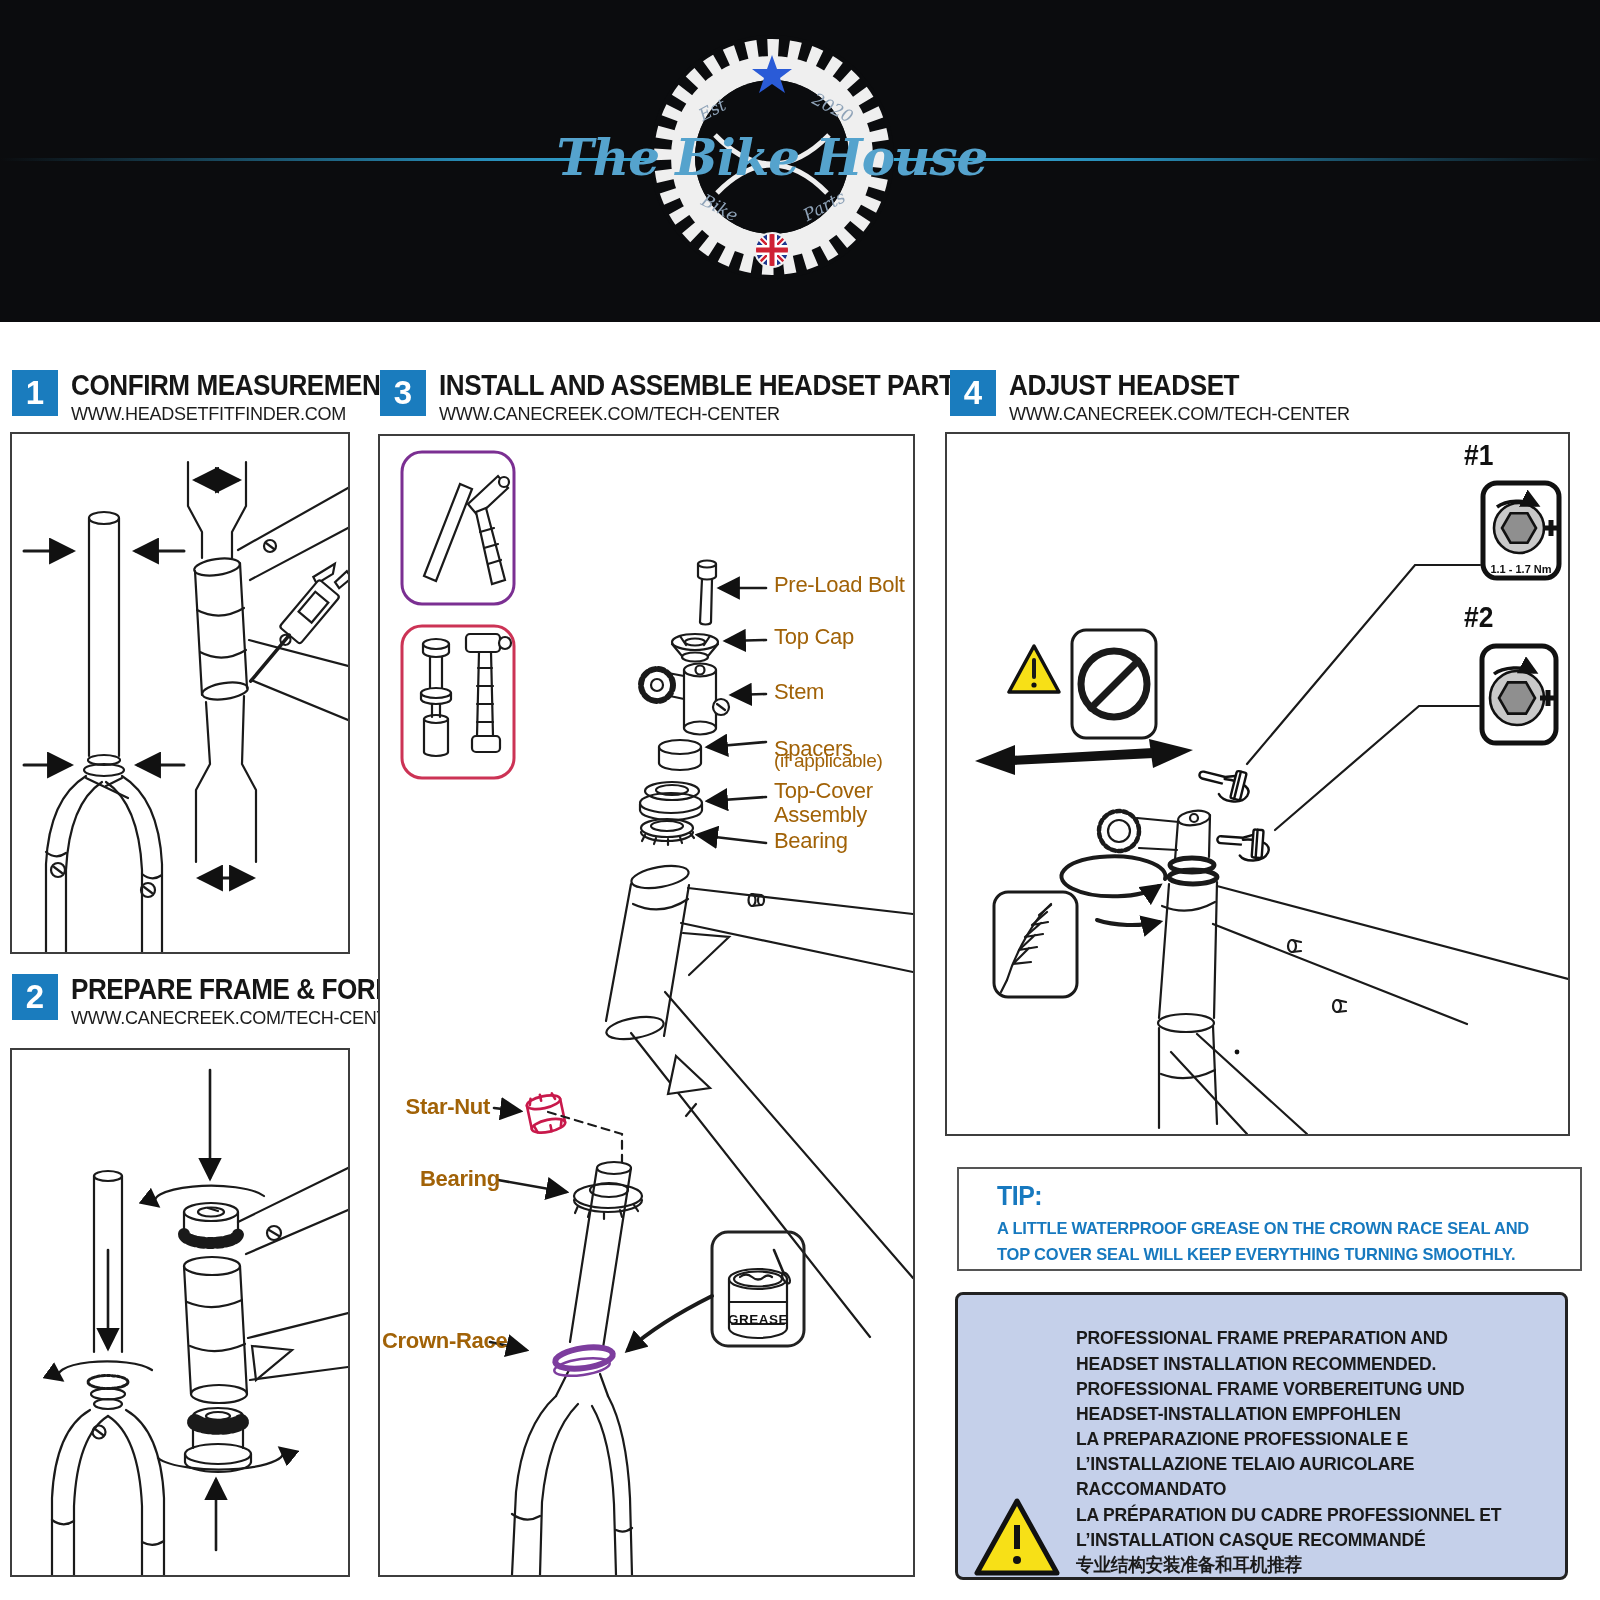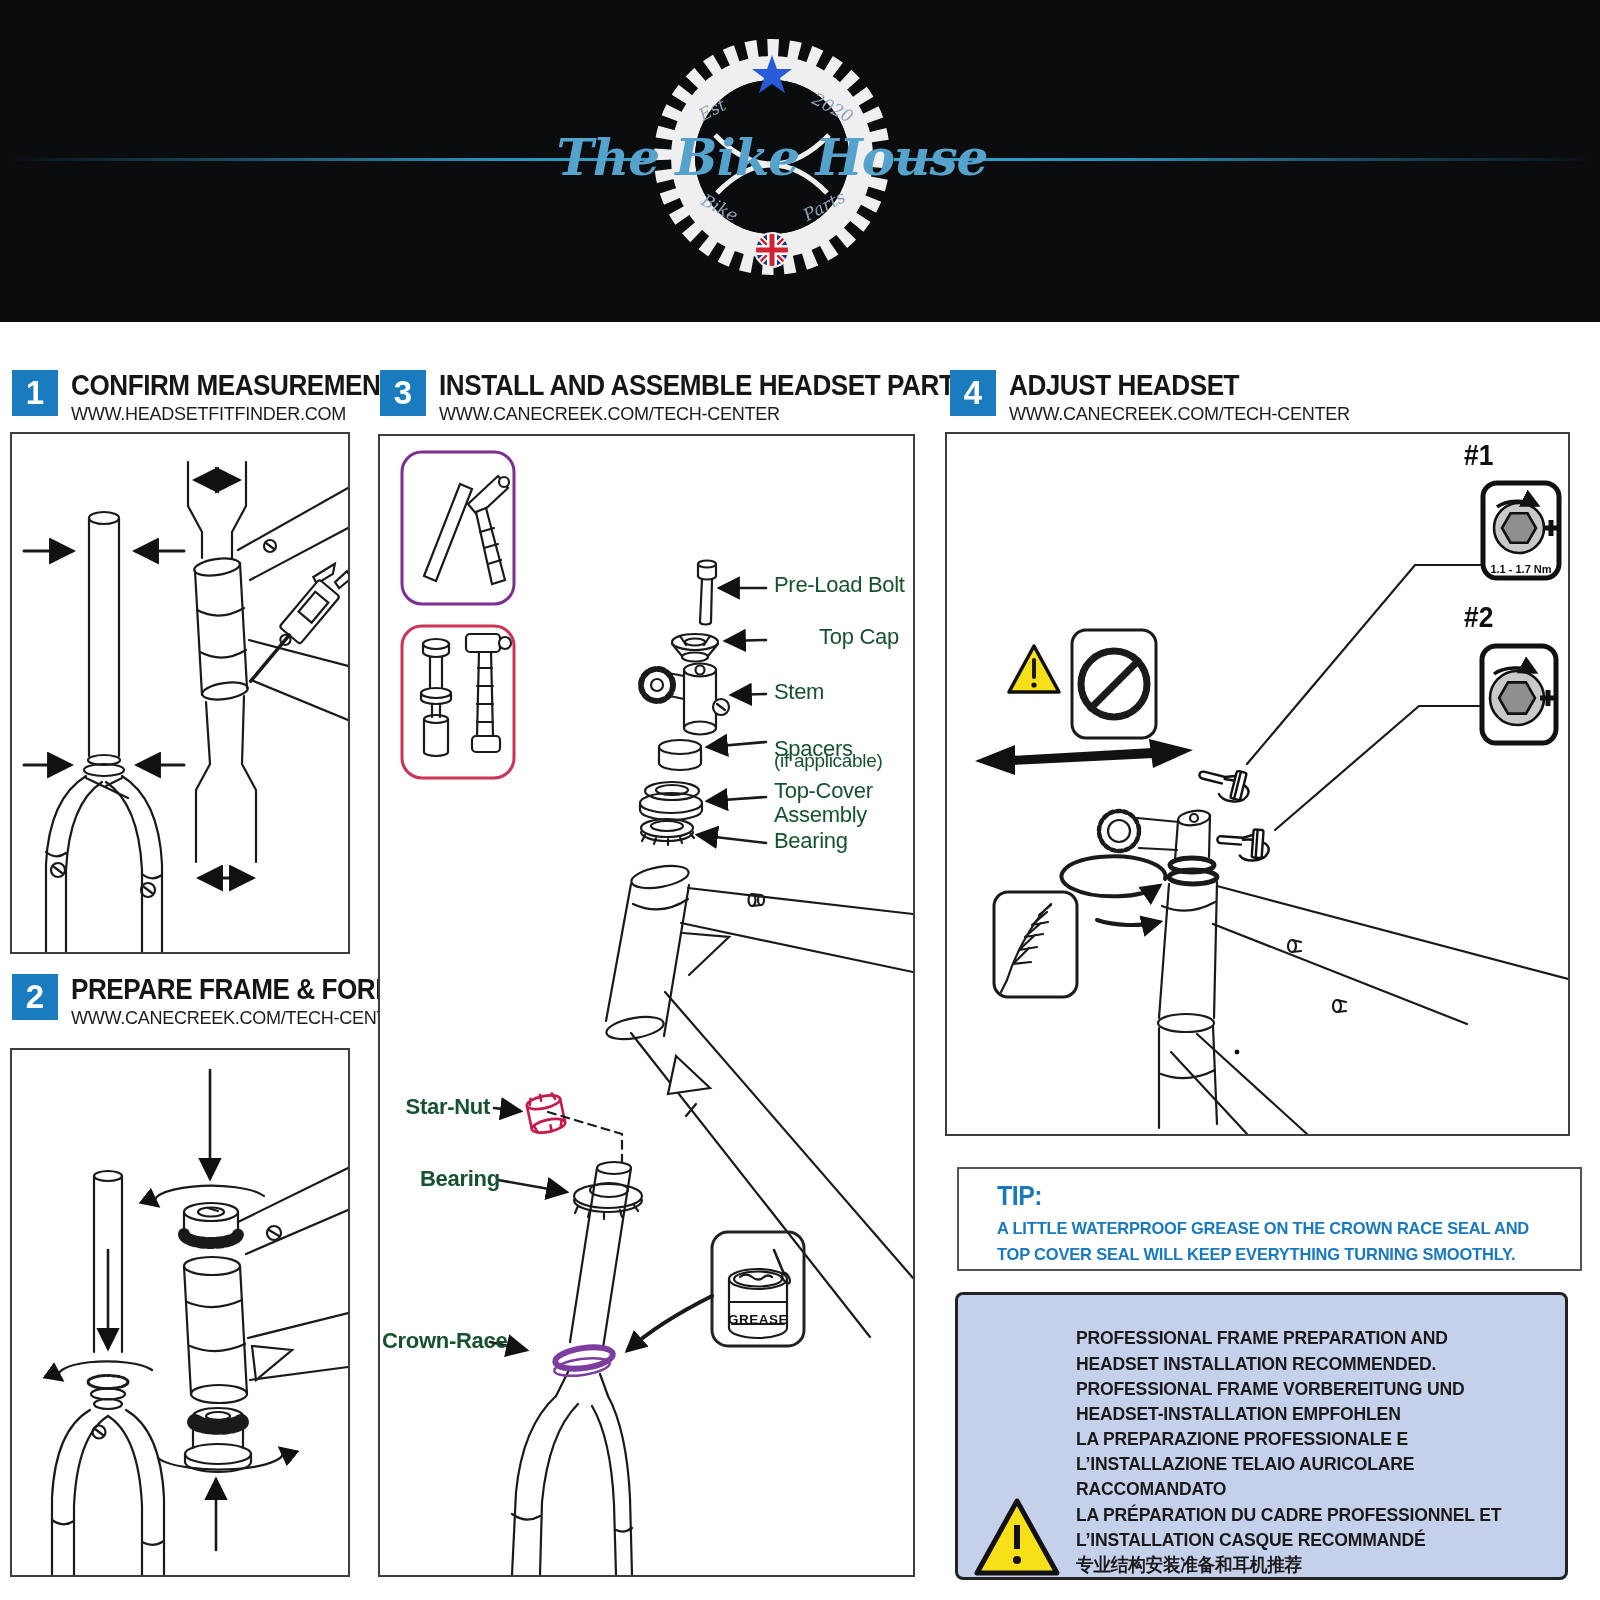--- a/index.html
+++ b/index.html
@@ -16,21 +16,21 @@
   .sec-head { display:flex; align-items:flex-start; gap:13px; }
   .num-box { width:46px; height:46px; background:#1a7cbe; color:#fff; font-weight:bold; font-size:33px;
     display:flex; align-items:center; justify-content:center; flex:0 0 auto; }
   .sec-title { font-size:29px; font-weight:bold; color:#161616; letter-spacing:-.5px; transform:scaleX(.9); transform-origin:left; white-space:nowrap; line-height:1.05; }
   .sec-url { font-size:19px; color:#1c1c1c; letter-spacing:-.3px; transform:scaleX(.95); transform-origin:left; white-space:nowrap; margin-top:3px; }
 
   .panel { border:2px solid #3d3d3d; background:#fff; }
   .panel svg { display:block; width:100%; height:100%; }
 
   
-  .lbl { position:absolute; color:#14532d; font-size:22px; letter-spacing:-.3px; white-space:nowrap; }
+  .lbl { position:absolute; color:#a16207; font-size:22px; letter-spacing:-.3px; white-space:nowrap; }
   .lbl.small { font-size:19px; }
   .lbl.right { text-align:right;font-weight:bold; }
 
   
   .torq-label { position:absolute; font-size:30px; font-weight:bold; color:#111; transform:scaleX(.88); transform-origin:left; }
   .torq-icon { position:absolute; }
 
   
   .tip-box { border:2px solid #555; padding:12px 30px 0 38px;margin-left:12px; }
   .tip-head { color:#1779bf; font-size:27px; font-weight:bold; letter-spacing:-.5px; transform:scaleX(.92); transform-origin:left; }
@@ -398,21 +398,21 @@
         <line x1="386" y1="407" x2="318" y2="399" marker-end="url(#ah)"></line>
         <line x1="114" y1="672" x2="140" y2="675" marker-end="url(#ah)"></line>
         <line x1="118" y1="744" x2="186" y2="756" marker-end="url(#ah)"></line>
         <line x1="110" y1="906" x2="146" y2="914" marker-end="url(#ah)"></line>
       </g>
     </g>
     <text x="378" y="888" text-anchor="middle" font-size="13.5" font-weight="bold" fill="#111" letter-spacing=".5">GREASE</text>
   </svg>
 
   <div class="lbl" style="left:394px; top:136px;">Pre-Load Bolt</div>
-  <div class="lbl" style="left:394px; top:188px;margin-left:45px;">Top Cap</div>
+  <div class="lbl" style="left:394px; top:188px;">Top Cap</div>
   <div class="lbl" style="left:394px; top:243px;">Stem</div>
   <div class="lbl" style="left:394px; top:300px;">Spacers</div>
   <div class="lbl small" style="left:394px; top:314px;">(if applicable)</div>
   <div class="lbl" style="left:394px; top:342px;">Top-Cover</div>
   <div class="lbl" style="left:394px; top:366px;">Assembly</div>
   <div class="lbl" style="left:394px; top:392px;">Bearing</div>
   <div class="lbl right" style="left:18px; top:658px; width:92px;">Star-Nut</div>
   <div class="lbl right" style="left:40px; top:730px; width:72px;">Bearing</div>
   <div class="lbl right" style="left:2px; top:892px; width:104px;">Crown-Race</div>
 </div>

